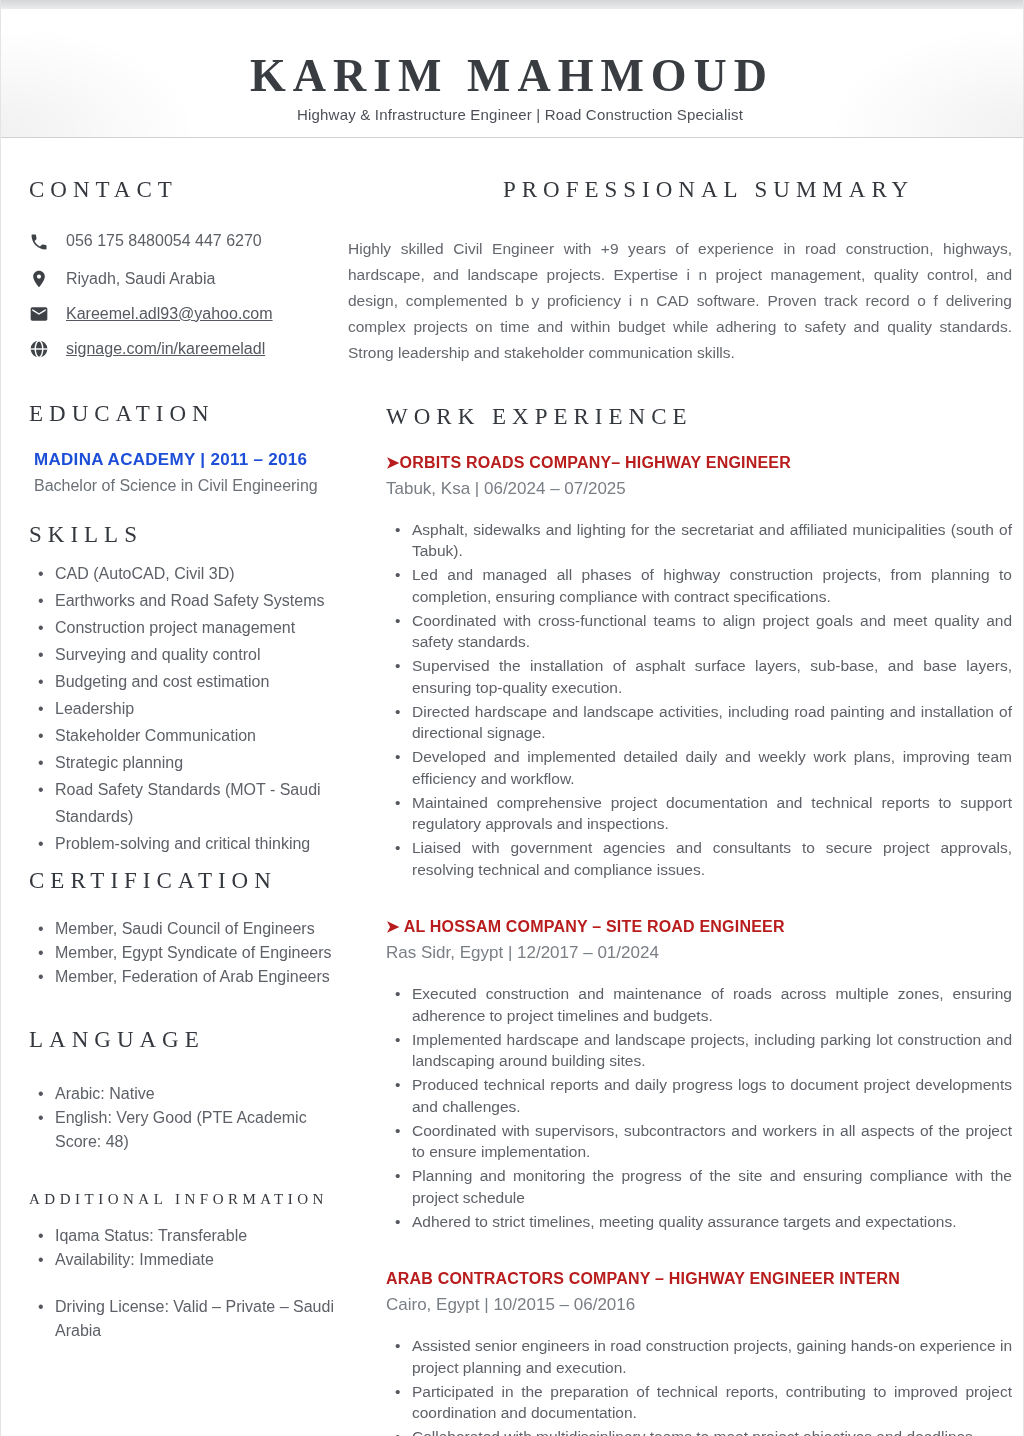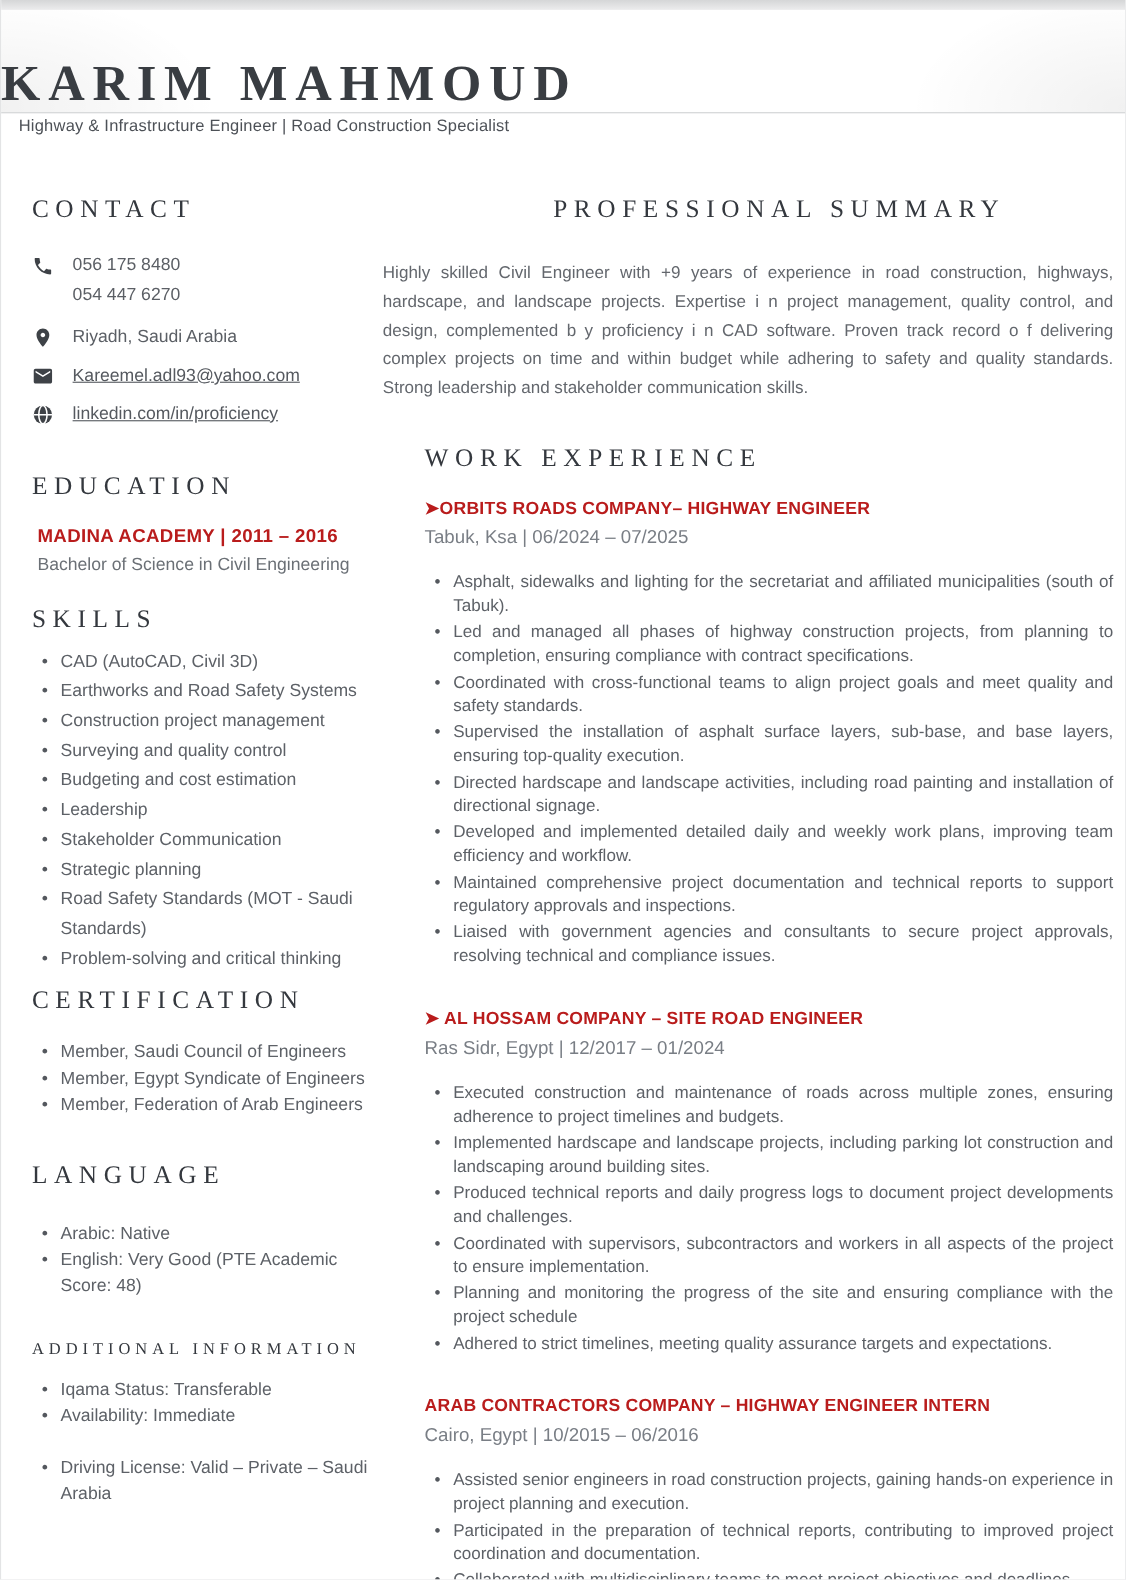--- a/index.html
+++ b/index.html
@@ -7,22 +7,22 @@
   .page {
     position:relative; width:1024px; height:1436px; margin:0 auto;
     background:#ffffff; overflow:hidden;
     border-left:1px solid #e3e4e5; border-right:1px solid #e3e4e5;
     font-family:"Liberation Sans", sans-serif;
   }
   .top-strip { height:9px; background:linear-gradient(#d5d6d7,#ececed); }
 
   
   .header {
-    position:absolute; top:9px; left:0; right:0; height:94px;
-    text-align:left; border-bottom:1px solid #cfd1d3;
+    position:absolute; top:9px; left:0; right:0; height:129px;
+    text-align:center; border-bottom:1px solid #cfd1d3;
     background:
       radial-gradient(ellipse 280px 150px at 0% 95%, rgba(0,0,0,0.055), transparent 70%),
       radial-gradient(ellipse 280px 150px at 100% 95%, rgba(0,0,0,0.055), transparent 70%);
   }
   .name {
     margin:44px 0 7px 0;
     font-family:"Liberation Serif", serif; font-weight:bold;
     font-size:46px; line-height:1; letter-spacing:7px; color:#393d42;
   }
   .subtitle { font-size:15px; color:#4d5157; letter-spacing:0.2px;padding-left:16px; }
@@ -37,27 +37,27 @@
   
   .left-col  { position:absolute; left:28px;  top:139px; width:320px; }
   .right-col { position:absolute; left:347px; top:139px; width:664px; }
 
   
   .contact-h { margin-top:37px; }
   .contact-list { margin-top:26px; }
   .c-row { display:flex; align-items:flex-start; gap:17px; margin-bottom:13px; color:#5b5f65; font-size:16px; }
   .c-icon { flex:0 0 20px; width:20px; height:20px; margin-top:1px; }
   .c-icon svg { display:block; }
-  .c-lines { display:flex; flex-direction:column; line-height:28px; margin-top:-4px;text-align:right; }
+  .c-lines { display:flex; flex-direction:row; line-height:28px; margin-top:-4px;text-align:right; }
   .c-text  { line-height:22px; }
   .c-link  { color:#55595f; text-decoration:underline; line-height:22px; }
 
   
   .edu-h { margin-top:40px; }
-  .edu-school { margin:21px 0 0 5px; font-size:17px; font-weight:bold; color:#b91c1c; letter-spacing:0.3px; }
+  .edu-school { margin:21px 0 0 5px; font-size:17px; font-weight:bold; color:#1d4ed8; letter-spacing:0.3px; }
   .edu-degree { margin:7px 0 0 5px; font-size:16px; color:#6b7076; }
 
   
   .blist { list-style:none; margin:0; padding:0; }
   .bitem { position:relative; padding-left:26px; color:#5d6167; }
   .bitem::before { content:"•"; position:absolute; left:9px; color:#54585e; }
 
   .skills-h { margin-top:26px; }
   .skills-list { margin-top:11px; }
   .skills-list .bitem { font-size:16px; line-height:27px; }
@@ -139,21 +139,21 @@
       </div>
 
       <div class="c-row">
         <span class="c-icon">
           <svg viewBox="0 0 24 24" width="20" height="20">
               <circle cx="12" cy="12" r="10" fill="#3e4247"></circle>
               <ellipse cx="12" cy="12" rx="4.5" ry="10" fill="none" stroke="#ffffff" stroke-width="1.7"></ellipse>
               <line x1="2" y1="12" x2="22" y2="12" stroke="#ffffff" stroke-width="1.7"></line>
             </svg>
         </span>
-        <a class="c-link" href="#">linkedin.com/in/proficiency</a>
+        <a class="c-link" href="#">signage.com/in/kareemeladl</a>
       </div>
     </div>
 
     <h2 class="sec edu-h">EDUCATION</h2>
     <div class="edu-school">MADINA ACADEMY | 2011 – 2016</div>
     <div class="edu-degree">Bachelor of Science in Civil Engineering</div>
 
     <h2 class="sec skills-h">SKILLS</h2>
     <ul class="blist skills-list">
 

